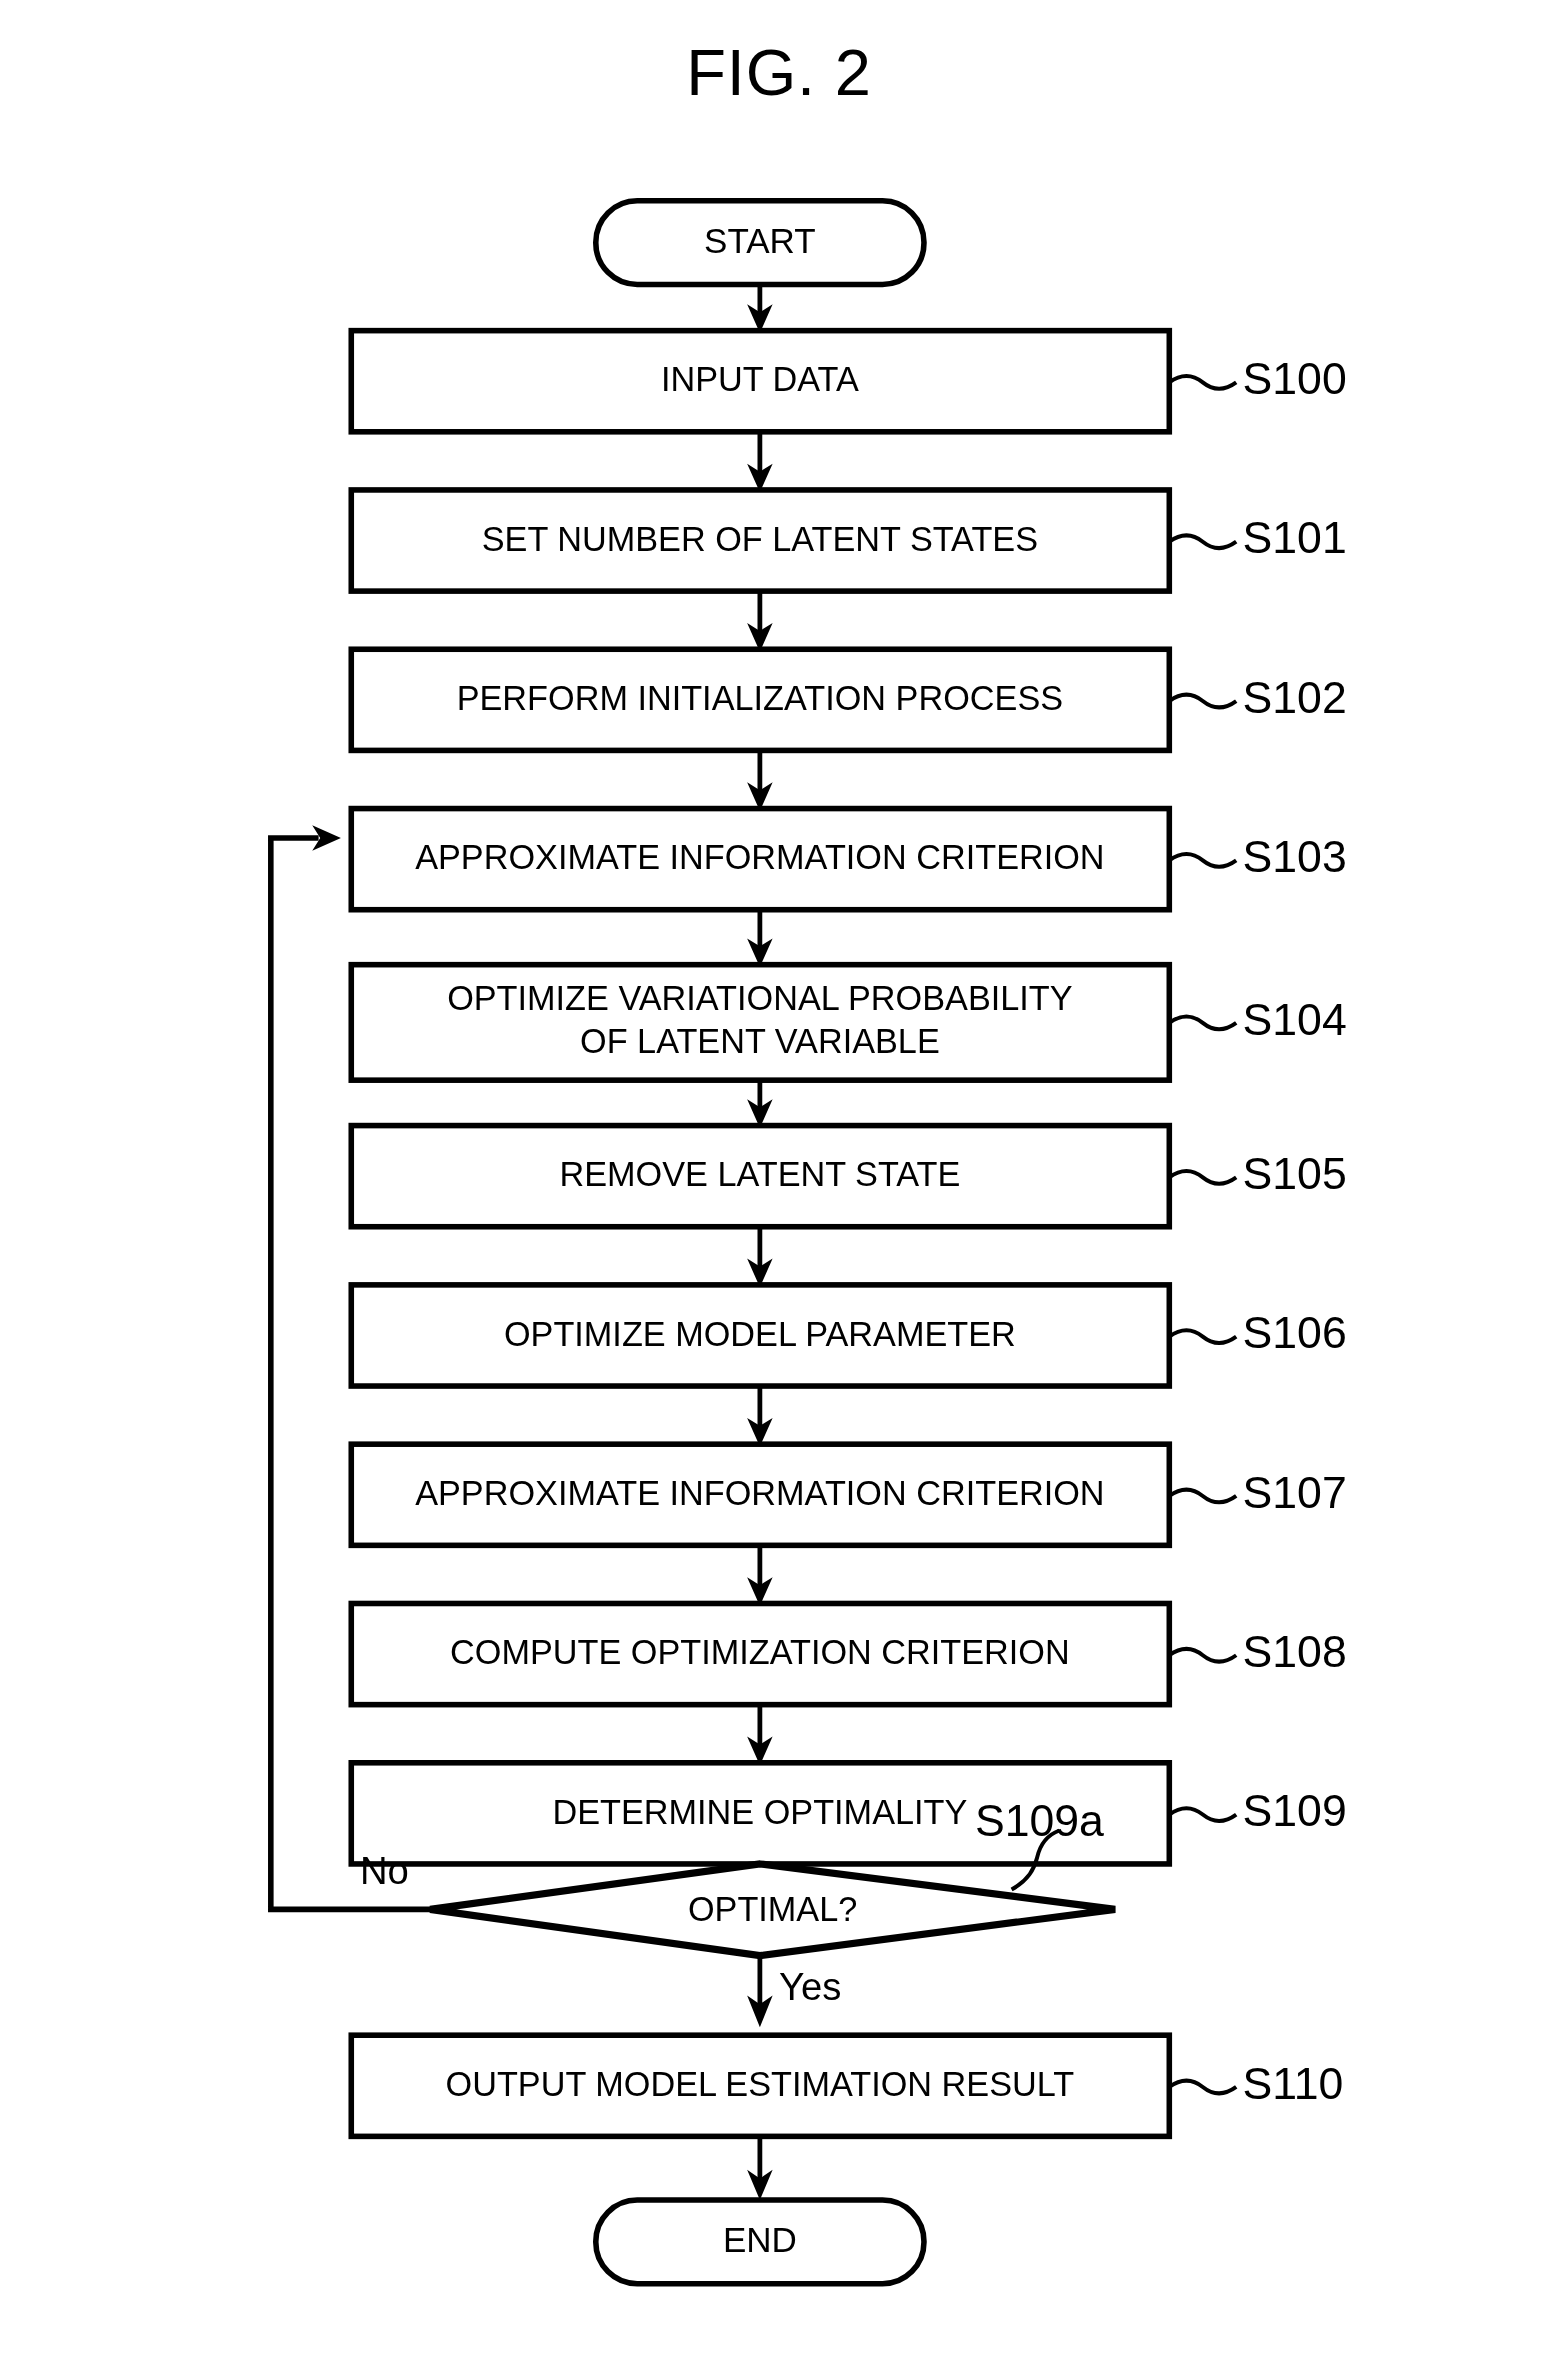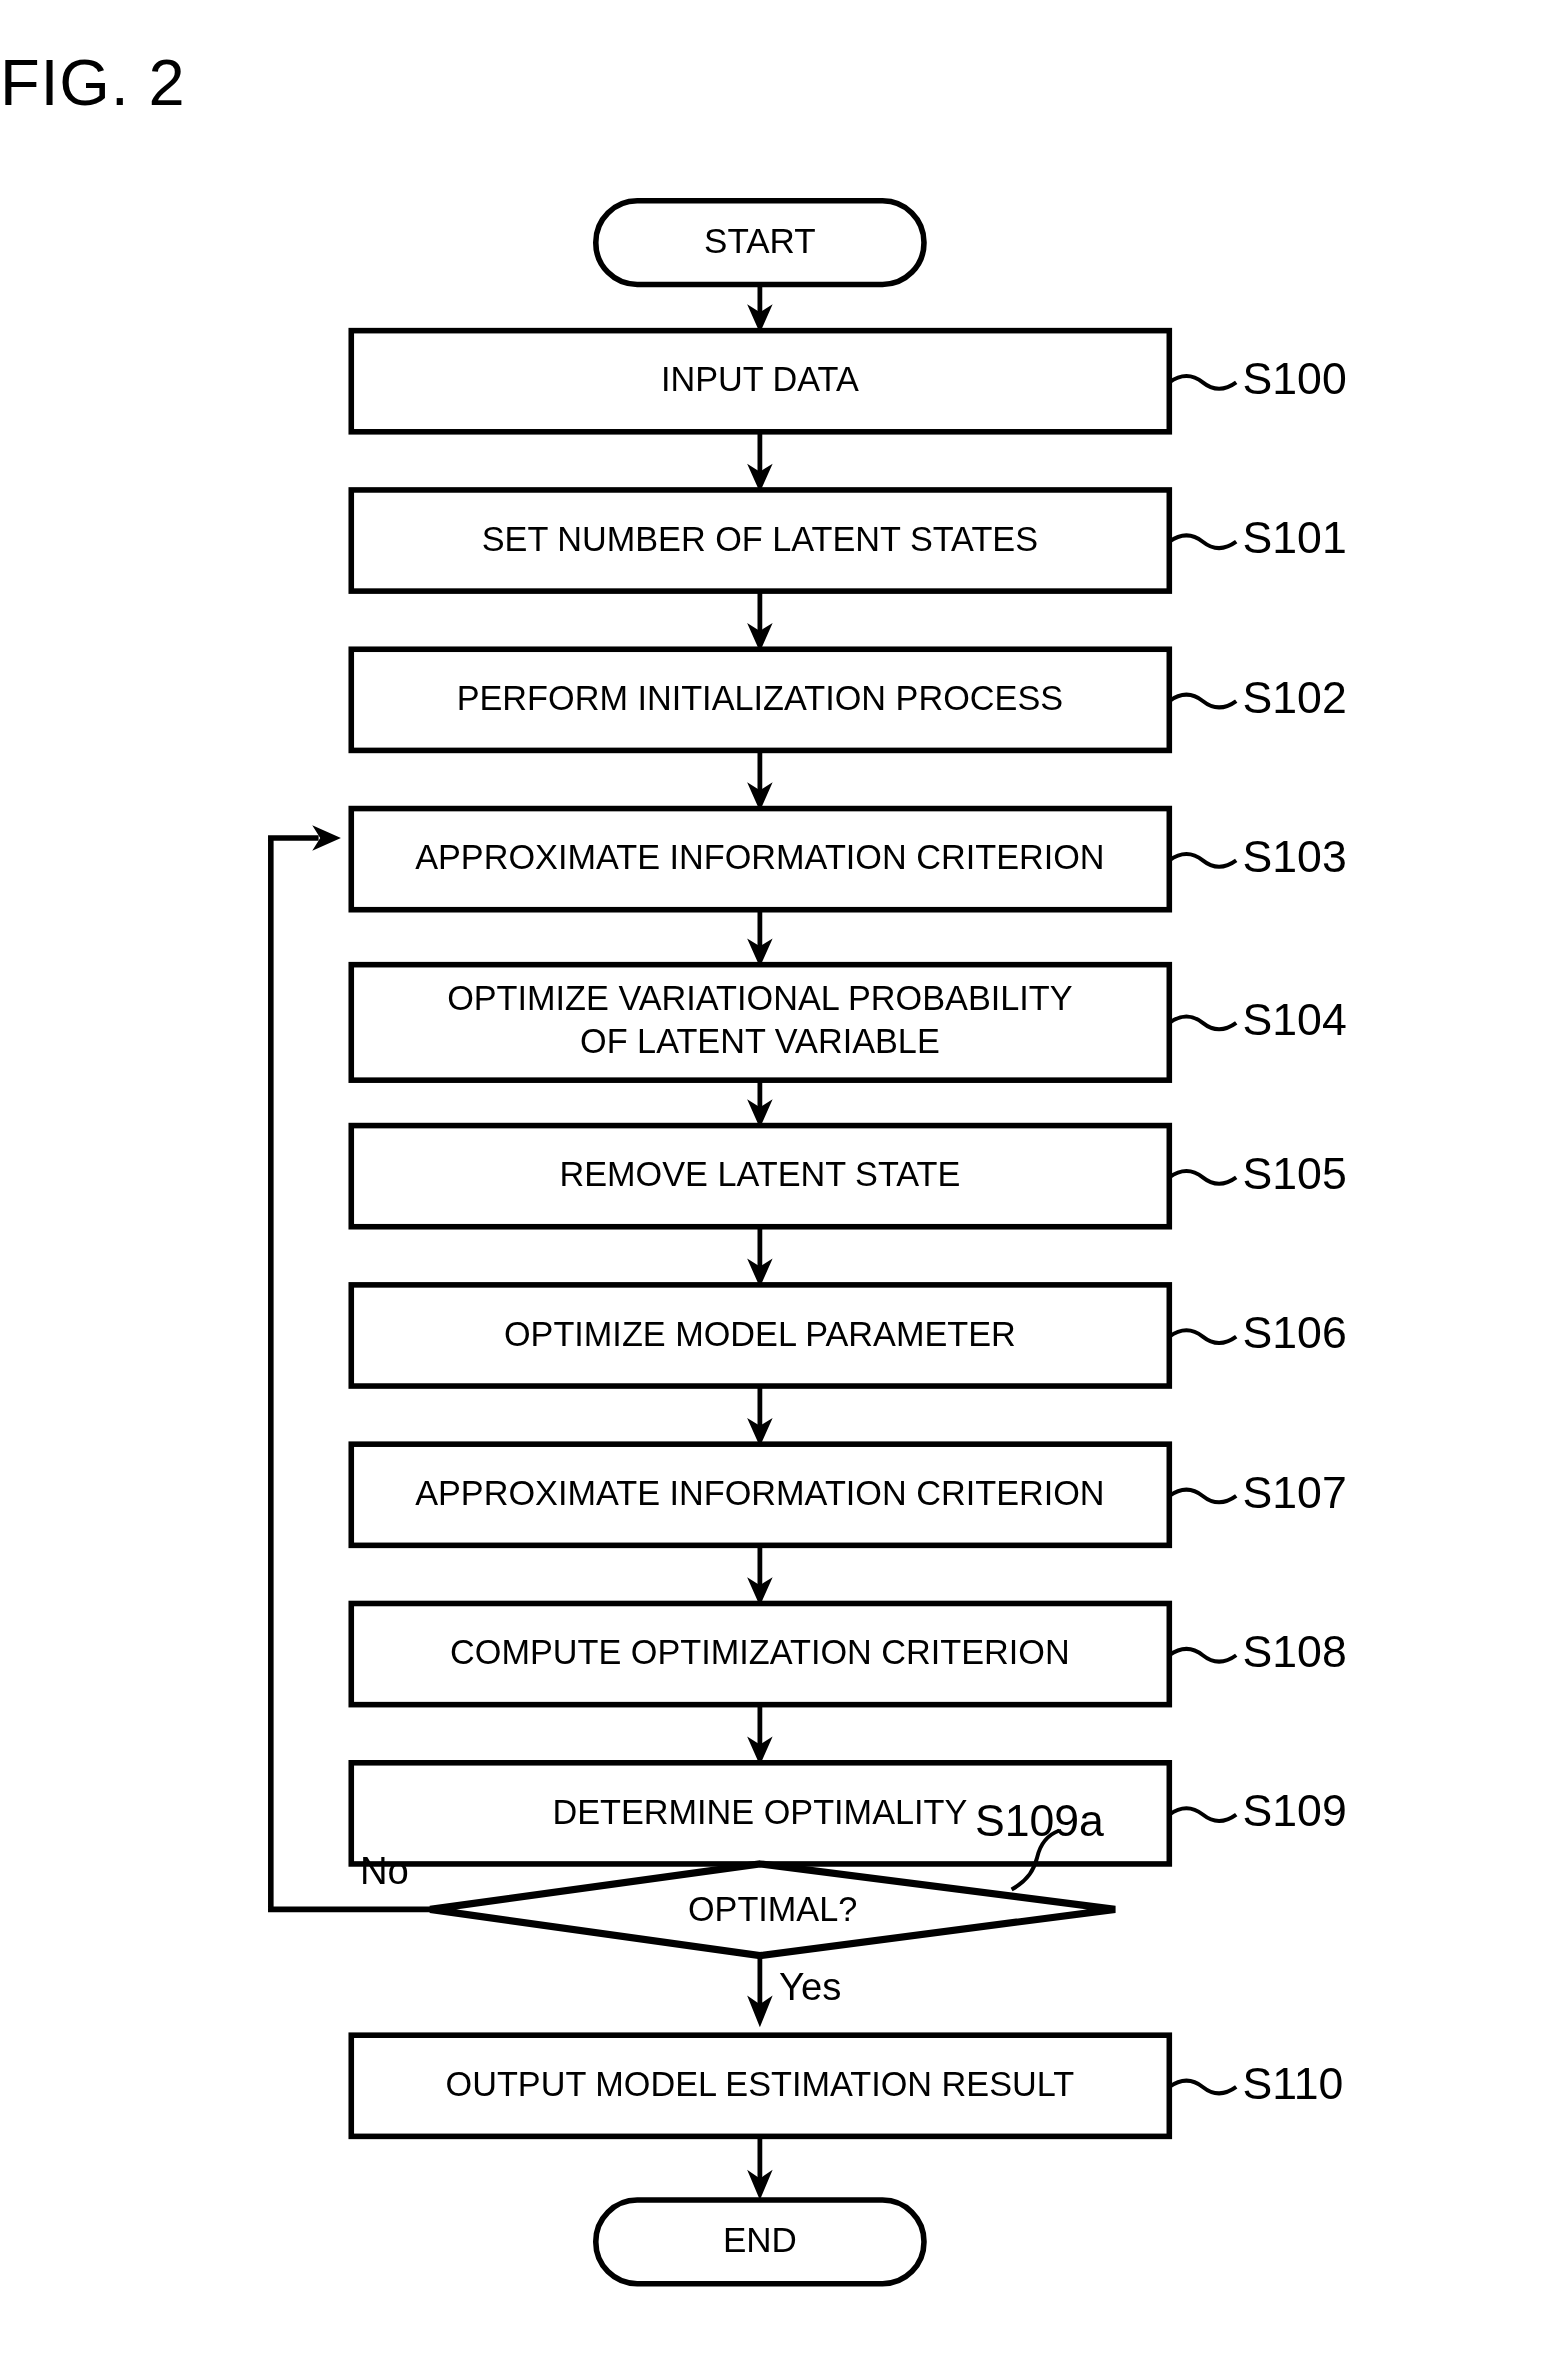--- a/index.html
+++ b/index.html
@@ -14,23 +14,23 @@
   #page {
     position: relative;
     width: 1558px;
     height: 2377px;
     background: #ffffff;
     overflow: hidden;
   }
   #figure-title {
     position: absolute;
     left: 0;
-    top: 45px;
+    top: 35px;
     width: 1558px;
-    text-align: left;
+    text-align: center;
     font-size: 65px;
     letter-spacing: 0.8px;
     font-weight: 400;
   }
   
   #flow-svg {
     position: absolute;
     left: 0;
     top: 0;
     width: 1558px;

